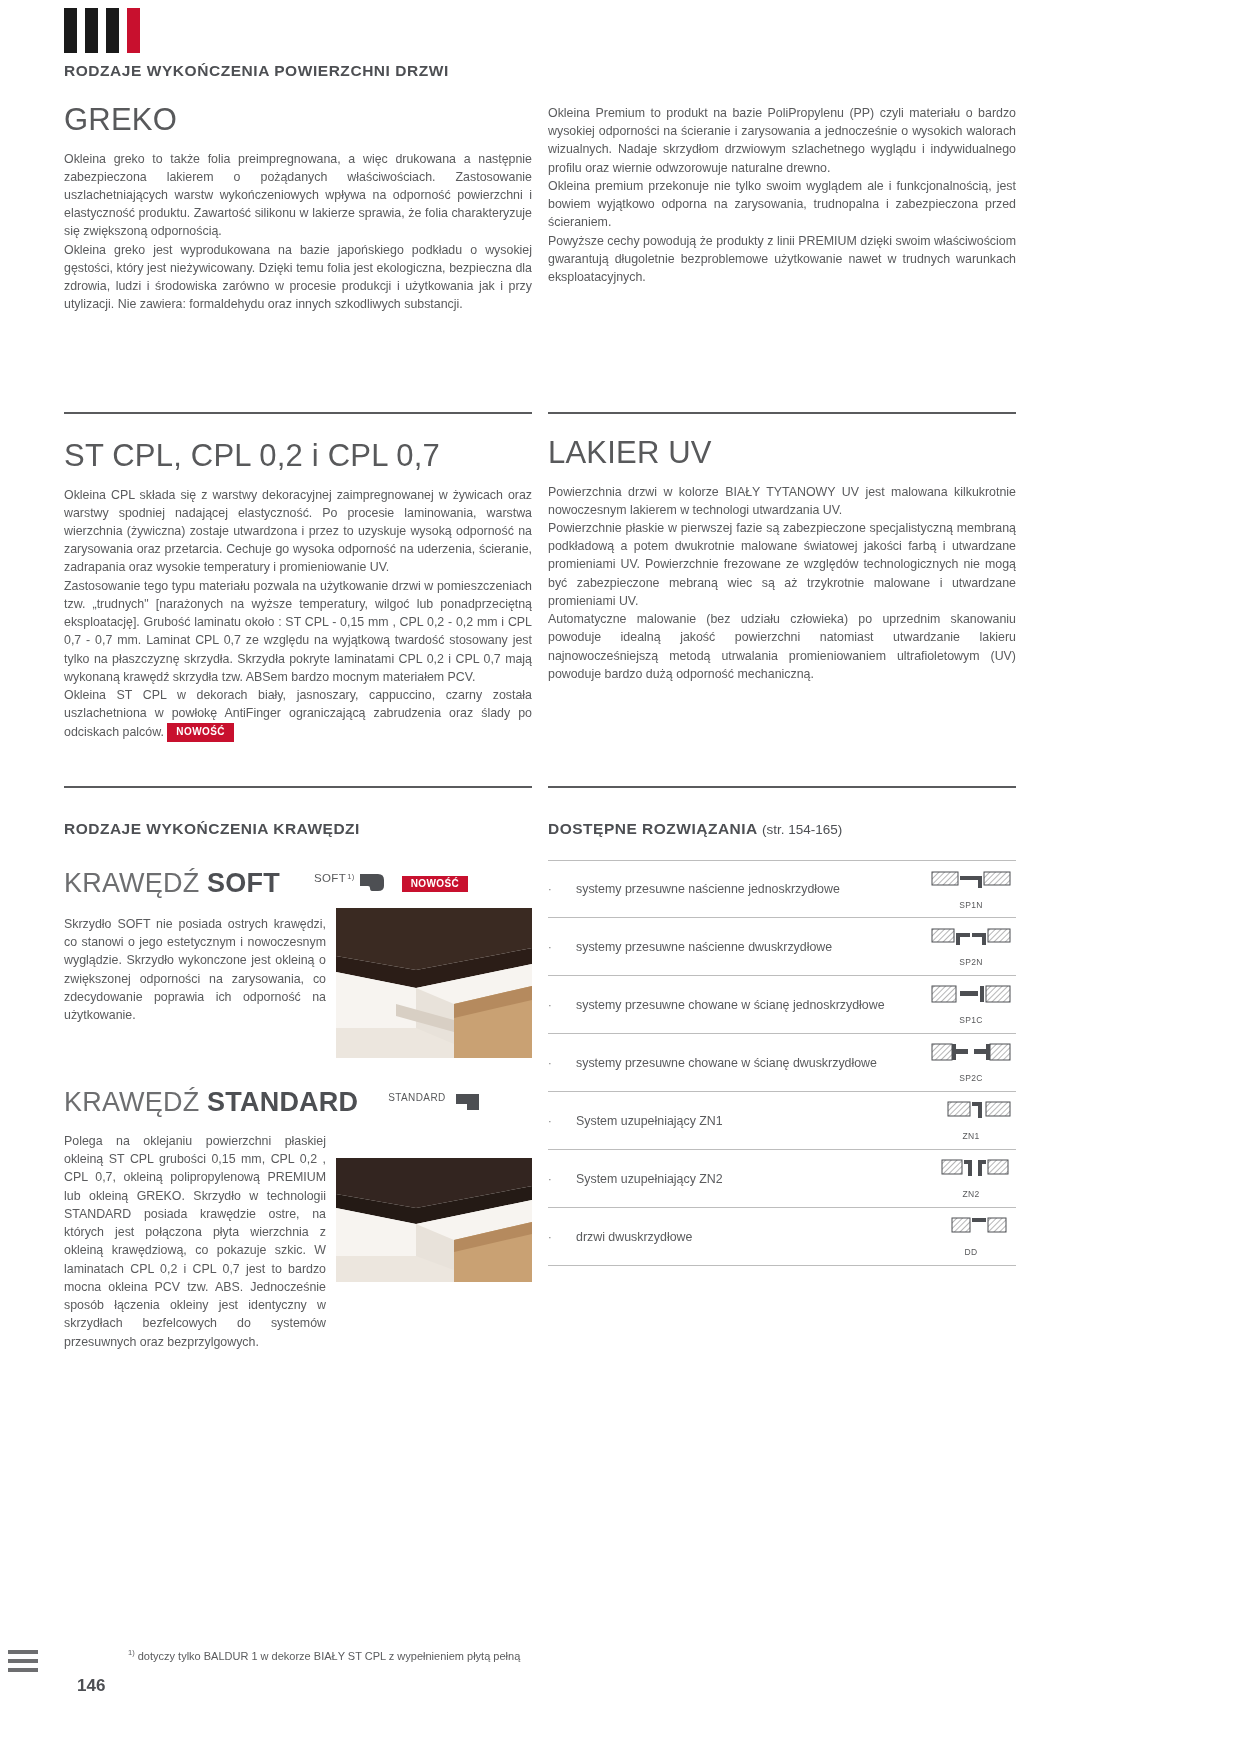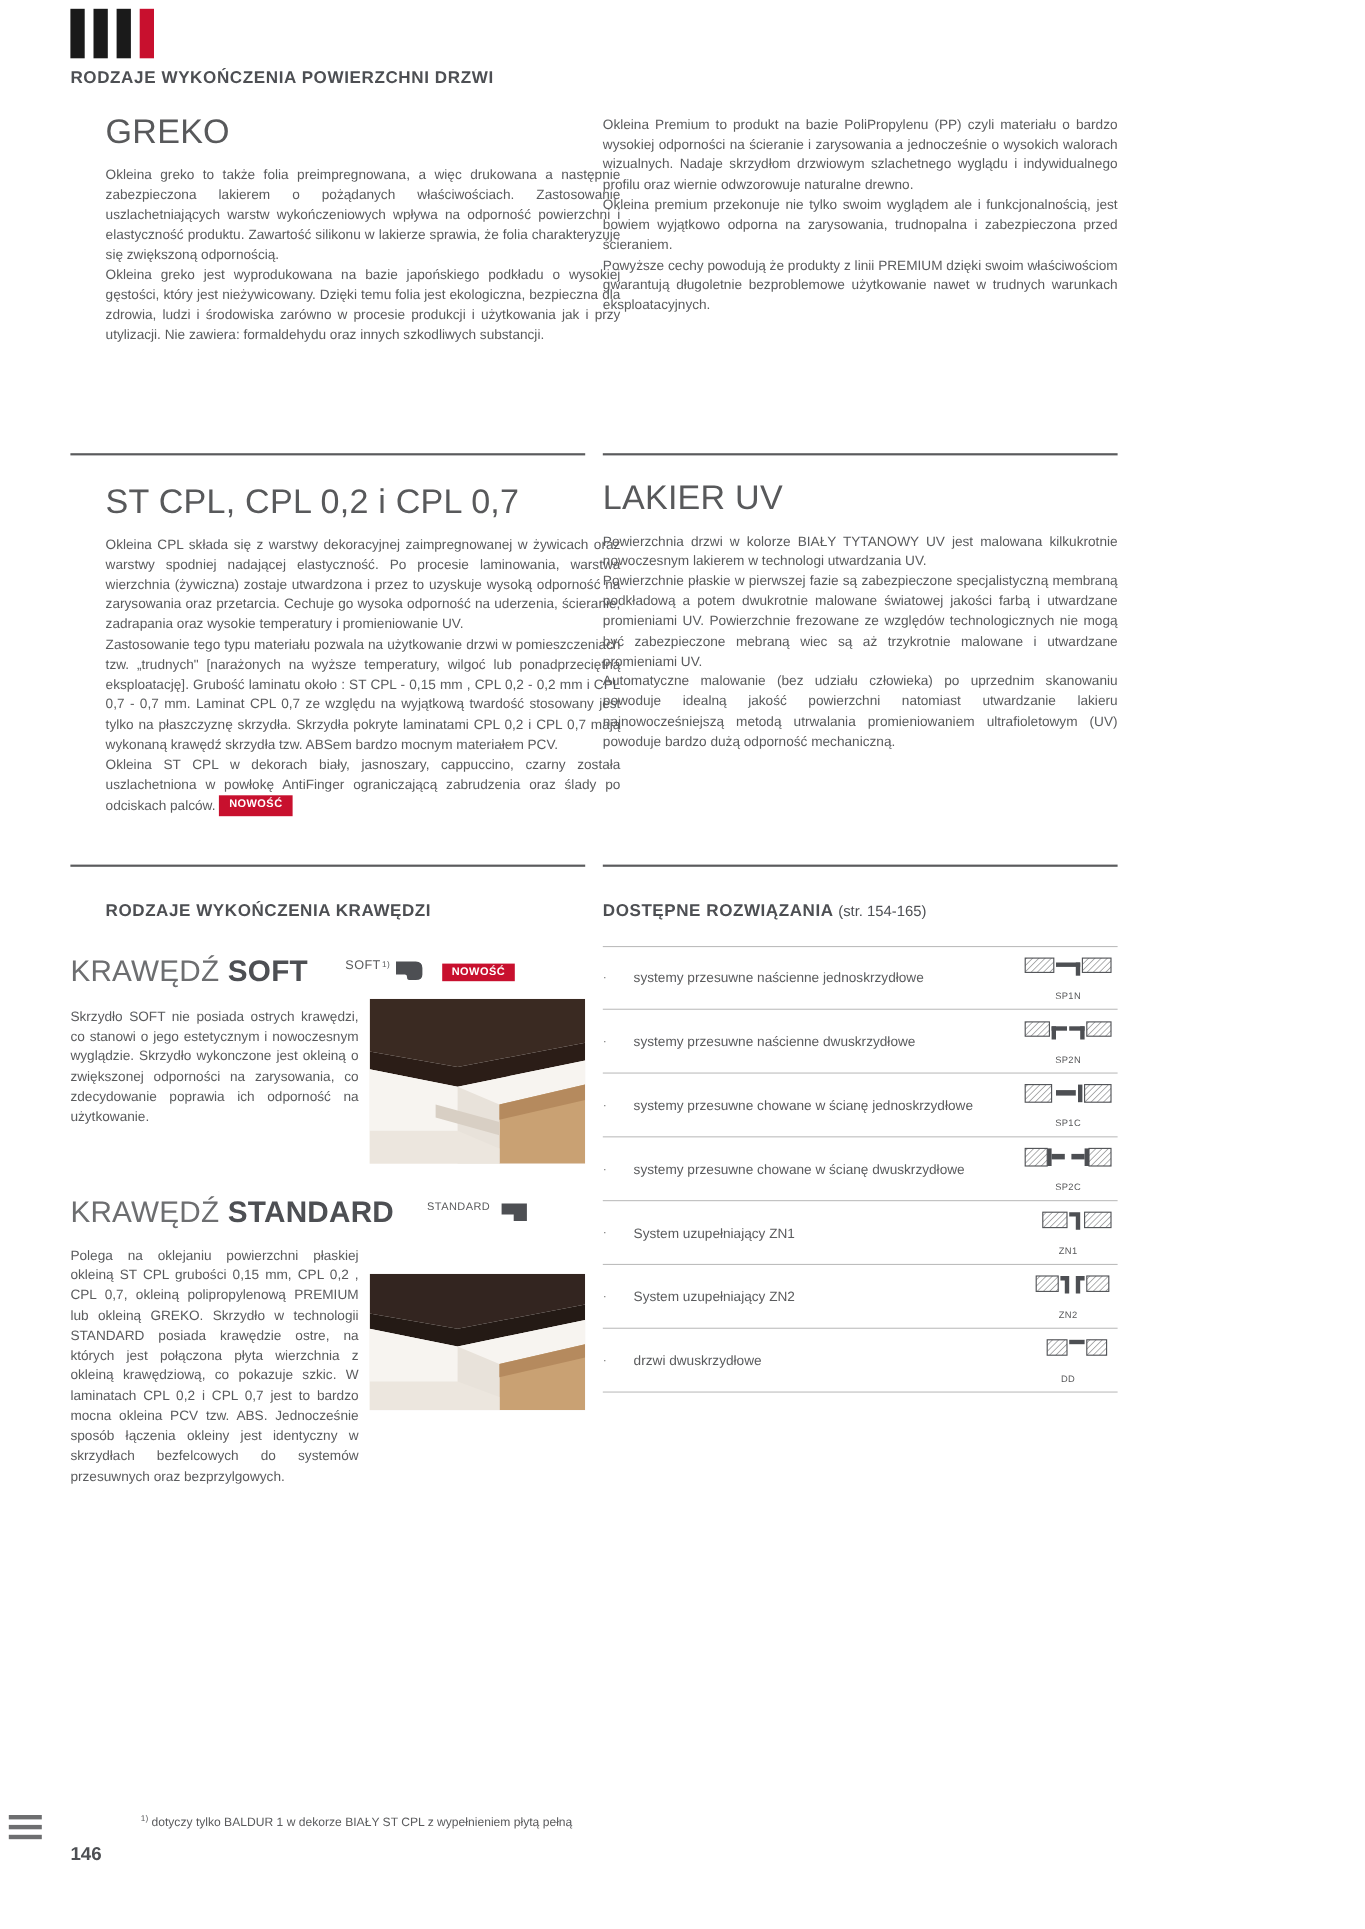--- a/index.html
+++ b/index.html
@@ -17,21 +17,21 @@
   .logo .bar { width: 13px; height: 45px; background: #1a1a1a; }
   .logo .bar.red { background: #c8102e; }
 
   .page-kicker {
     position: absolute; left: 64px; top: 62px;
     font-size: 15.5px; font-weight: bold; letter-spacing: .55px;
     color: #4d4f53;
   }
 
   
-  .col-left  { position: absolute; left: 64px;  width: 468px; margin-left: 32px; }
+  .col-left  { position: absolute; left: 64px;  width: 468px; }
   .col-right { position: absolute; left: 548px; width: 468px; }
 
   h2.sec-title {
     font-size: 31px; font-weight: 400; color: #58595b;
     letter-spacing: .2px; line-height: 1.05; margin-bottom: 13px;
   }
   p.body {
     font-size: 12.4px; line-height: 1.47; color: #5a5b5d;
     text-align: justify; margin: 0;
     font-stretch: condensed;
@@ -83,21 +83,21 @@
   .sol-icon { width: 90px; text-align: center; }
   .sol-code { font-size: 8.5px; color:#58595b; letter-spacing:.3px; margin-top: 1px; }
 
   
   .footnote {
     position: absolute; left: 128px; top: 1648px;
     font-size: 11px; color: #5a5b5d;
   }
   .footnote sup { font-size: 7.5px; }
   .folio {
-    position: absolute; left: 64px; top: 1676px;
+    position: absolute; left: 77px; top: 1676px;
     font-size: 17px; font-weight: bold; color: #4d4f53;
   }
   .edge-marks { position: absolute; left: 8px; top: 1650px; }
   .edge-marks div { width: 30px; height: 4px; background: #6d6e70; margin-bottom: 5px; }
 </style>
 </head>
 <body>
 
 <div class="page">
 

